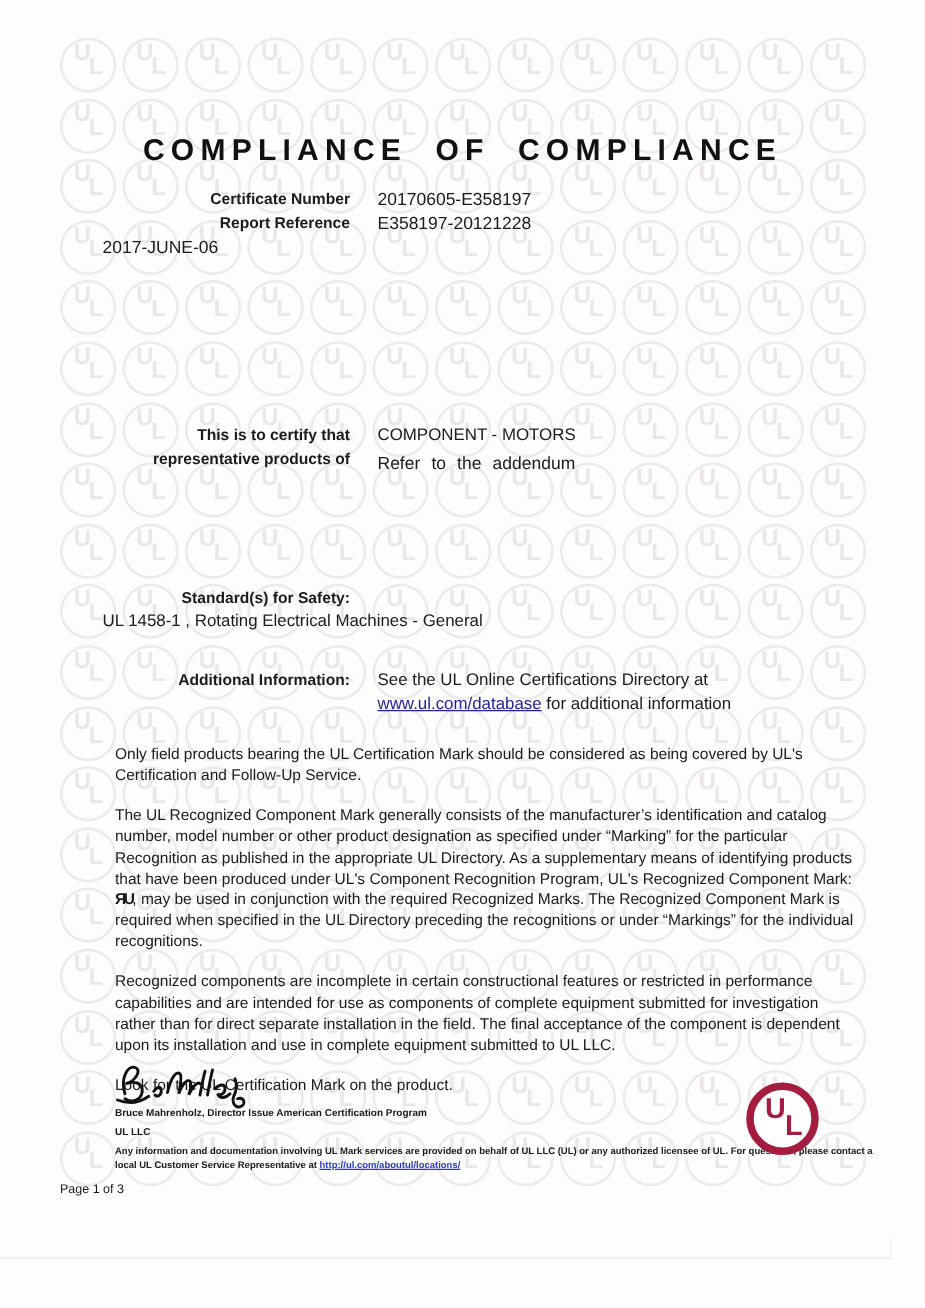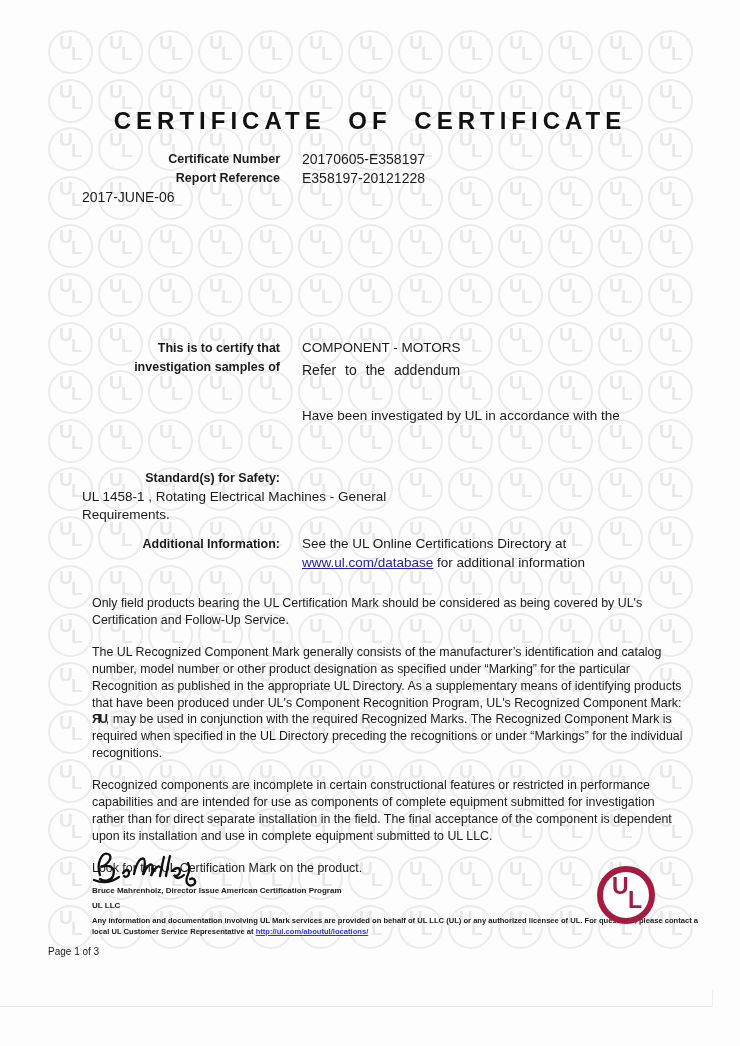--- a/index.html
+++ b/index.html
@@ -1056,60 +1056,58 @@
       <span class="wl">L</span>
     </div>
     <div class="wm" style="left: 648px; top: 904.8px;">
       <span class="wu">U</span>
       <span class="wl">L</span>
     </div>
   </div>
 
 <div class="content">
 
-  <div class="doc-title">CERTIFICATE OF CERTIFICATE</div>
+  <div class="doc-title">COMPLIANCE OF COMPLIANCE</div>
 
   <div class="row meta-row" id="meta1">
     <div class="lbl">Certificate Number</div>
     <div class="val">20170605-E358197</div>
   </div>
   <div class="row meta-row" id="meta2">
     <div class="lbl">Report Reference</div>
     <div class="val">E358197-20121228</div>
   </div>
   <div class="row meta-row" id="meta3">
     <div class="val">2017-JUNE-06</div>
   </div>
 
   <div class="row" id="issued">
   </div>
 
   <div class="row" id="certify">
     <div class="lbl">
       <div>This is to certify that</div>
-      <div>investigation samples of</div>
+      <div>representative products of</div>
     </div>
     <div class="val">
       <div class="product">COMPONENT - MOTORS</div>
       <div class="refer">Refer to the addendum</div>
     </div>
   </div>
 
   <div class="row" id="investigated">
     <div class="lbl"></div>
     <div class="val">
-      <div>Have been investigated by UL in accordance with the</div>
     </div>
   </div>
 
   <div class="row" id="standards">
     <div class="lbl">Standard(s) for Safety:</div>
     <div class="val">
       <div>UL 1458-1 , Rotating Electrical Machines - General</div>
-      <div>Requirements.</div>
     </div>
   </div>
 
   <div class="row" id="additional">
     <div class="lbl">Additional Information:</div>
     <div class="val">
       <div>See the UL Online Certifications Directory at</div>
       <div>
         <a class="link-dark">www.ul.com/database</a><span> for additional information</span>
       </div>

